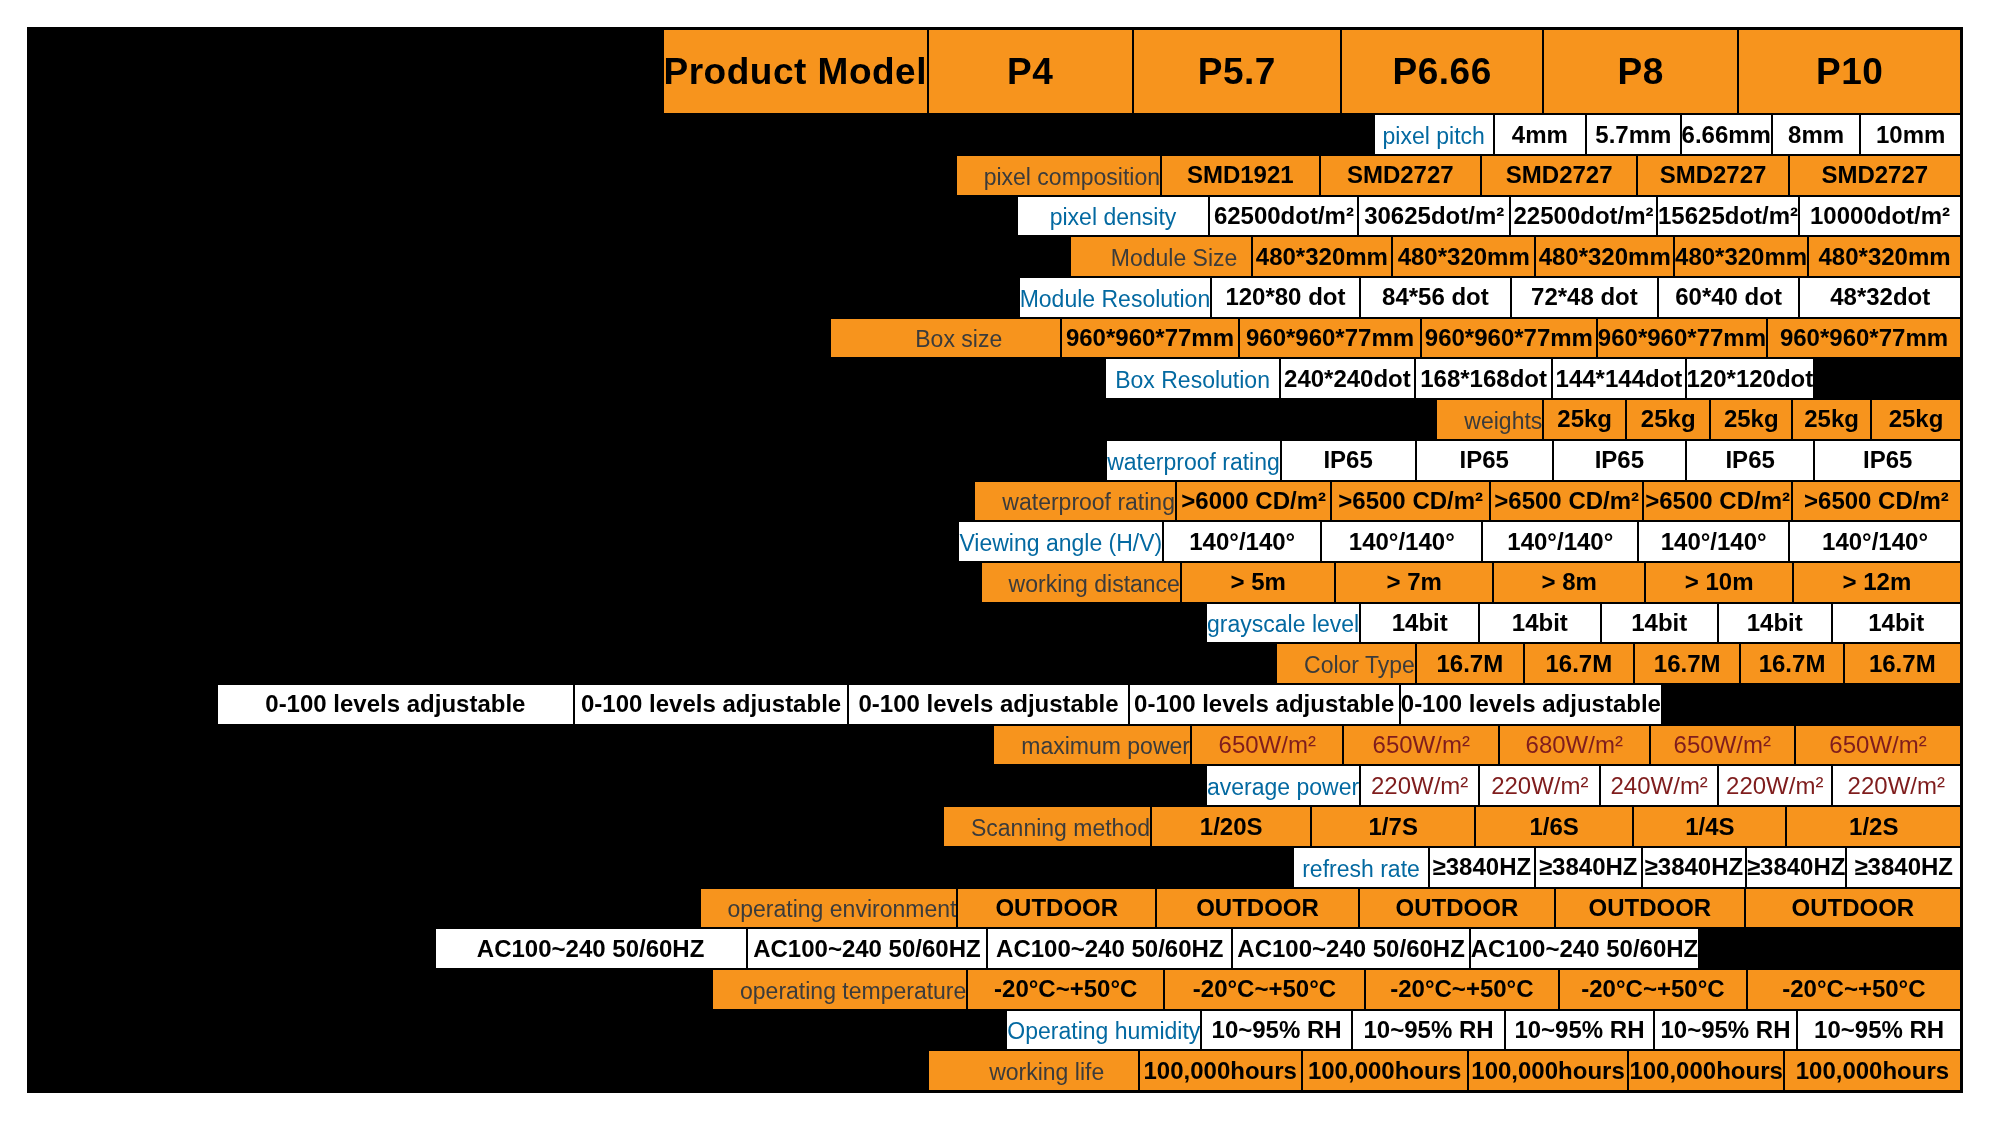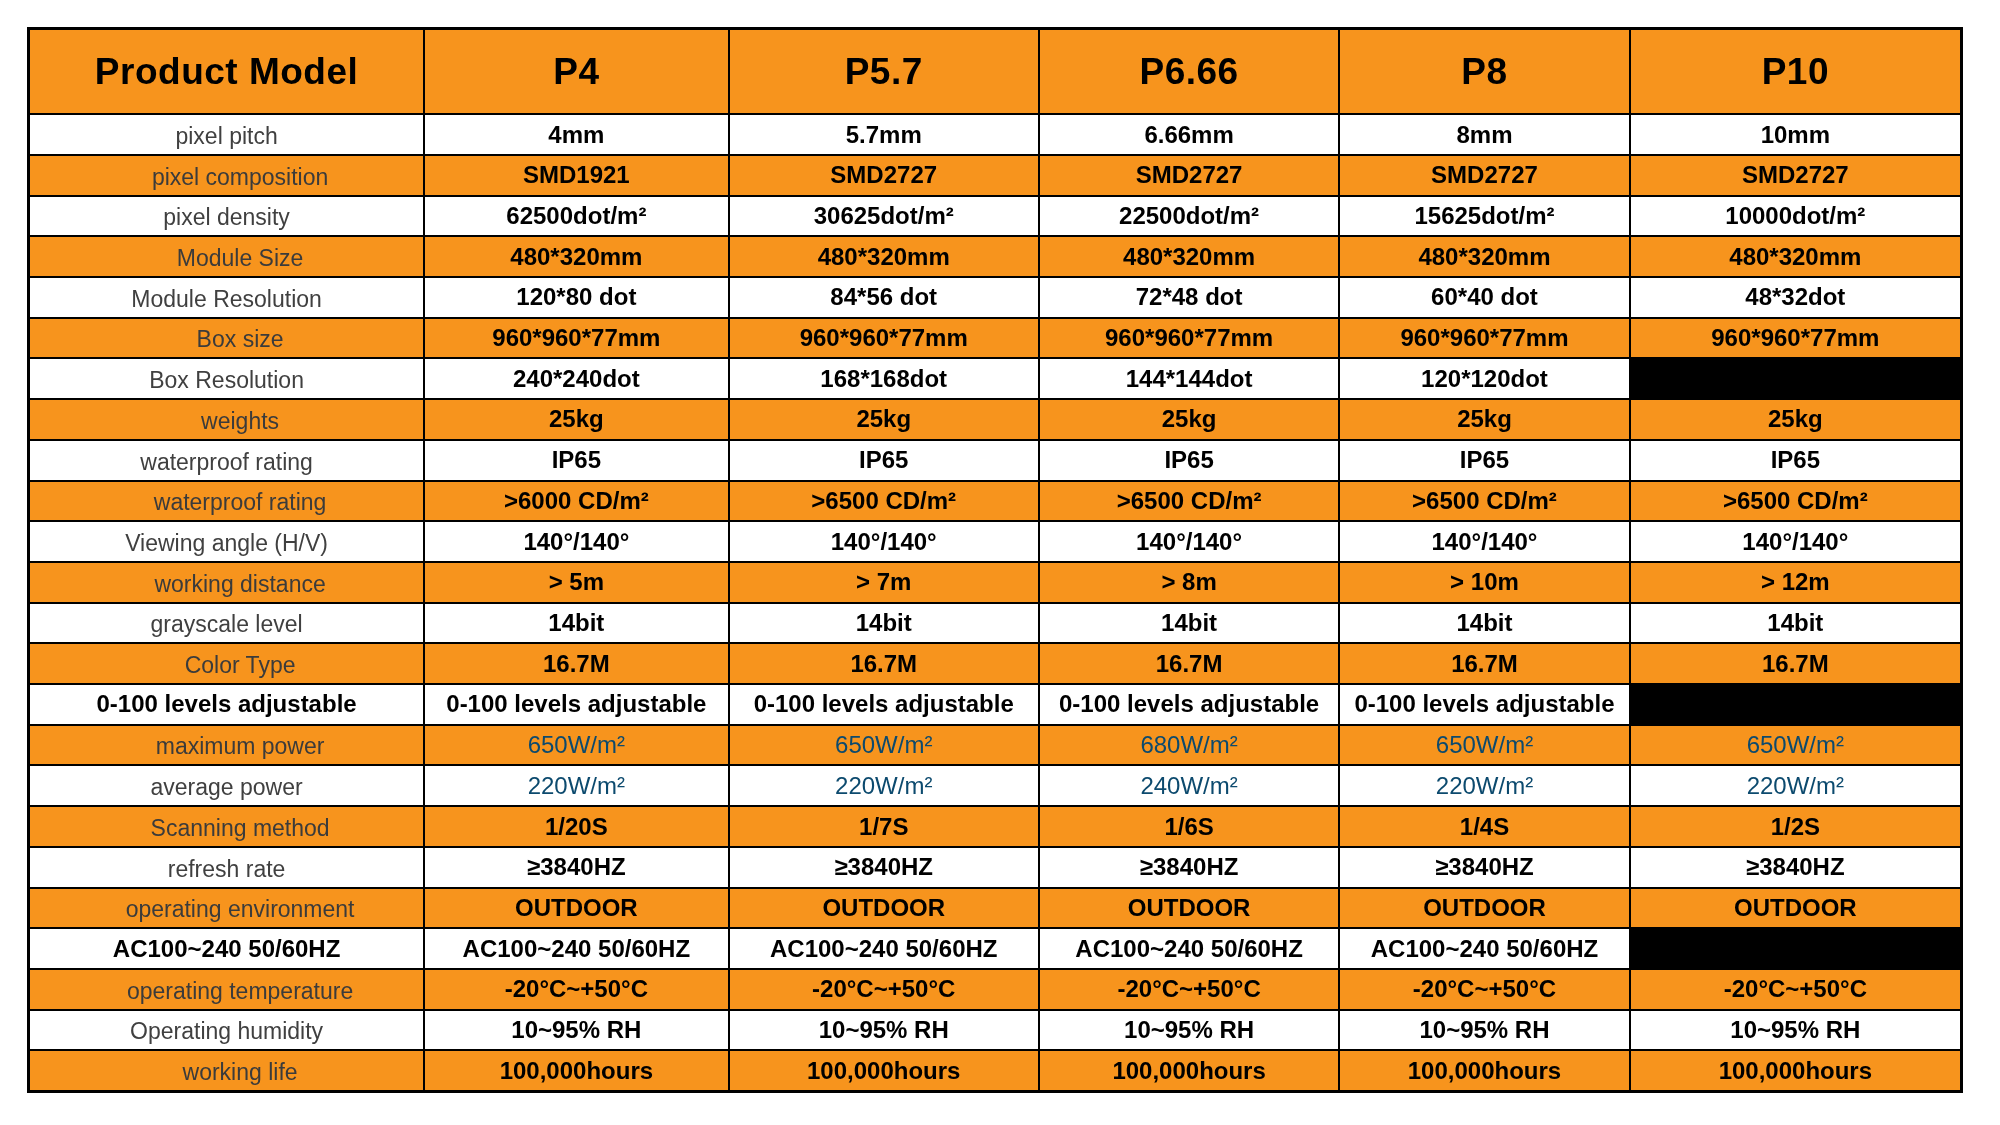--- a/index.html
+++ b/index.html
@@ -15,20 +15,21 @@
     left: 27px;
     top: 27px;
     width: 1936px;
     height: 1066px;
     box-sizing: border-box;
     border: 3px solid #000;
     background: #000;
     display: flex;
     flex-direction: column;
     gap: 2px;
+    align-items: flex-end;
   }
   .row {
     display: grid;
     grid-template-columns: 394fr 303fr 309fr 299fr 289fr 330fr;
     gap: 2px;
     flex: 1 1 0;
     min-height: 0;
   }
   .row.header {
     flex: 2.15 1 0;
@@ -46,32 +47,32 @@
 
   .header-cell {
     font-size: 37px;
     font-weight: 700;
     color: #000;
     letter-spacing: 0.5px;
   }
   .label-cell {
     font-size: 23px;
     font-weight: 400;
-    color: #404040;
+    color: #0369a1;
     align-items: flex-end;
     padding-bottom: 4px;
   }
   .row.orange .label-cell { color: #3b3b3b; padding-left: 27px; }
   .value-cell {
     font-size: 24px;
     font-weight: 600;
     color: #000;
   }
   .row.muted .value-cell {
-    color: #0c4a6e;
+    color: #7f1d1d;
     font-weight: 400;
   }
 </style>
 </head>
 <body>
 
 <div class="spec-table">
   <div class="row header">
     <div class="cell header-cell">Product Model</div>
     <div class="cell header-cell">P4</div>

